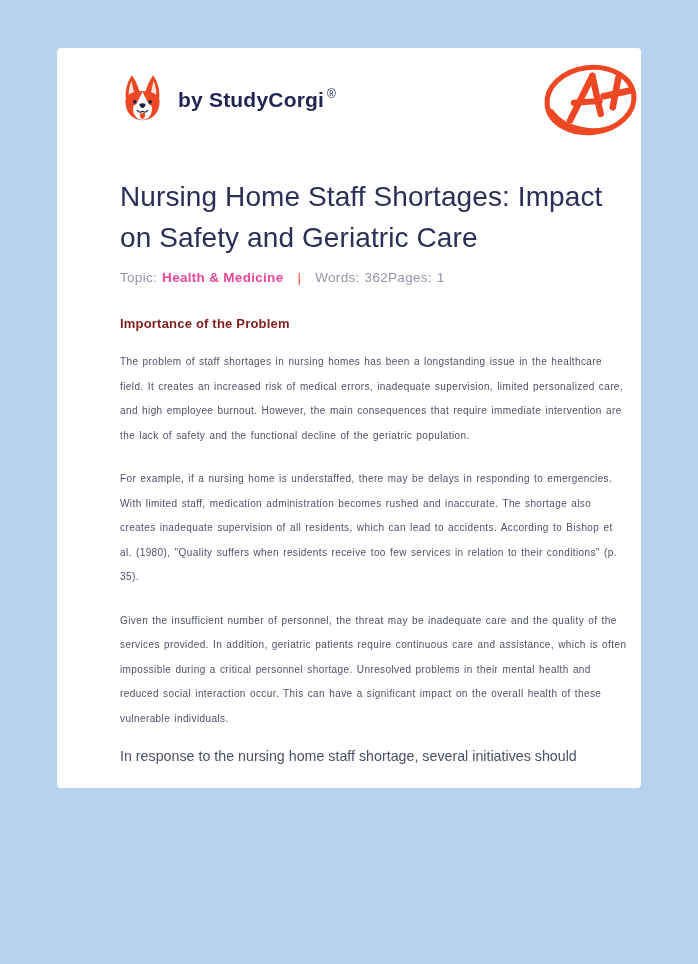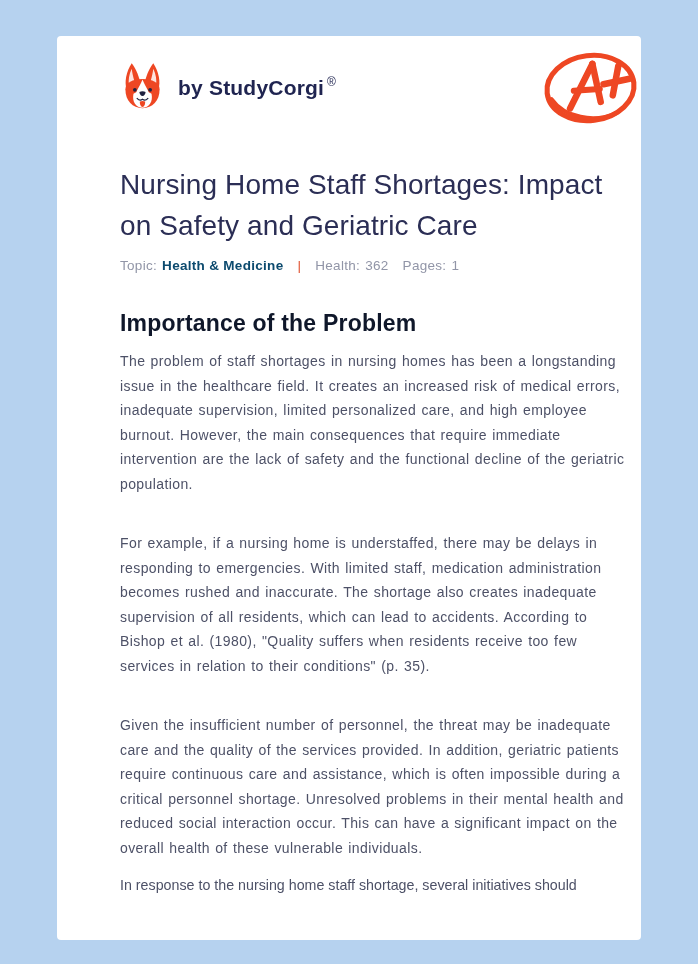--- a/index.html
+++ b/index.html
@@ -10,23 +10,23 @@
     width: 698px;
     height: 964px;
     position: relative;
     overflow: hidden;
     background: #b6d2ef;
     font-family: "Liberation Sans", "DejaVu Sans", sans-serif;
   }
   .card {
     position: absolute;
     left: 57px;
-    top: 36px;
+    top: 48px;
     width: 584px;
-    height: 904px;
+    height: 740px;
     background: #ffffff;
     border-radius: 4px;
     overflow: hidden;
   }
   .inner {
     padding: 26px 0 0 63px;
     width: 508px;
   }
   
   .brand {
@@ -73,53 +73,53 @@
   }
   .meta {
     margin-top: 12px;
     font-size: 13.5px;
     color: #9195a7;
     letter-spacing: 0.3px;
     display: flex;
     align-items: flex-end;
   }
   .meta .topic-value {
-    color: #0c4a6e;
+    color: #ec4899;
     font-weight: 700;
     margin-left: 5px;
   }
   .meta .sep {
     color: #e0502e;
     margin: 0 14px;
   }
   .meta .num {
     margin-left: 5px;
   }
   .meta .pages-label {
-    margin-left: 14px;
+    margin-left: 0;
   }
   
   h2 {
-    margin: 37px 0 0;
-    font-size: 23px;
+    margin: 26px 0 0;
+    font-size: 13px;
     line-height: 26px;
     font-weight: 700;
-    color: #0f172a;
+    color: #7f1d1d;
     letter-spacing: 0.2px;
   }
   p {
     margin: 13px 0 0;
-    font-size: 14px;
+    font-size: 10px;
     line-height: 24.5px;
     color: #4d5167;
     letter-spacing: 0.4px;
     word-spacing: 1px;
   }
   p + p {
-    margin-top: 35px;
+    margin-top: 19px;
   }
   p.clipped {
     white-space: nowrap;
     letter-spacing: 0;
     word-spacing: 0;
     font-size: 15px;
     transform: scaleX(0.95);
     transform-origin: 0 0;
     overflow: hidden;
   }
@@ -172,21 +172,21 @@
       <span class="brand-text">by StudyCorgi</span>
       <span class="rmark">®</span>
     </header>
 
     <h1>Nursing Home Staff Shortages: Impact on Safety and Geriatric Care</h1>
 
     <div class="meta">
       <span>Topic:</span>
       <span class="topic-value">Health &amp; Medicine</span>
       <span class="sep">|</span>
-      <span>Health:</span>
+      <span>Words:</span>
       <span class="num">362</span>
       <span class="pages-label">Pages:</span>
       <span class="num">1</span>
     </div>
 
     <section>
       <h2>Importance of the Problem</h2>
       <p>The problem of staff shortages in nursing homes has been a longstanding issue in the healthcare field. It creates an increased risk of medical errors, inadequate supervision, limited personalized care, and high employee burnout. However, the main consequences that require immediate intervention are the lack of safety and the functional decline of the geriatric population.</p>
       <p>For example, if a nursing home is understaffed, there may be delays in responding to emergencies. With limited staff, medication administration becomes rushed and inaccurate. The shortage also creates inadequate supervision of all residents, which can lead to accidents. According to Bishop et al. (1980), "Quality suffers when residents receive too few services in relation to their conditions" (p. 35).</p>
       <p>Given the insufficient number of personnel, the threat may be inadequate care and the quality of the services provided. In addition, geriatric patients require continuous care and assistance, which is often impossible during a critical personnel shortage. Unresolved problems in their mental health and reduced social interaction occur. This can have a significant impact on the overall health of these vulnerable individuals.</p>

